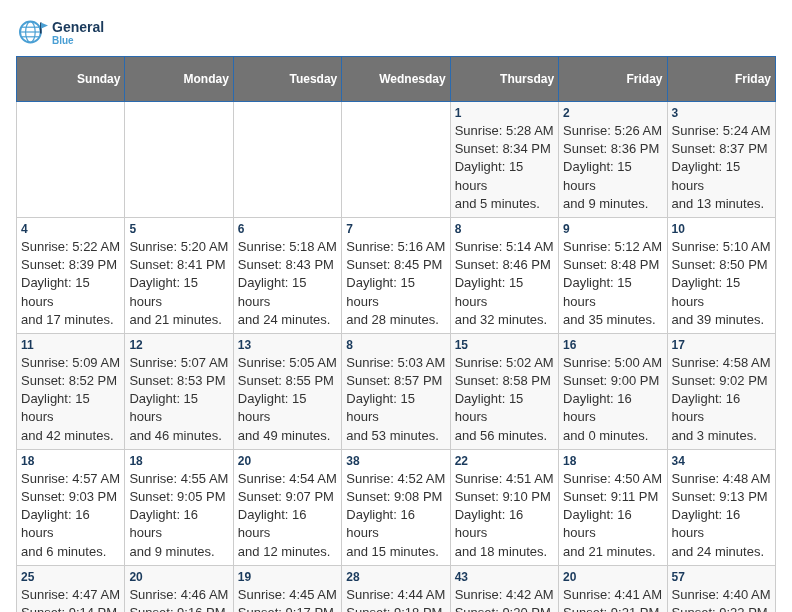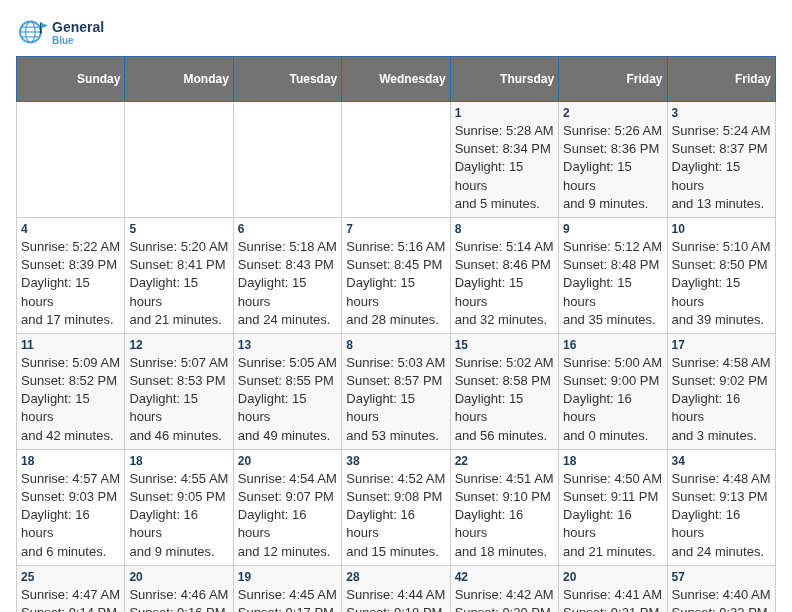--- a/index.html
+++ b/index.html
@@ -237,21 +237,21 @@
         </td>
         <td>
           <span class="day-number">19</span>
           <div class="day-info">Sunrise: 4:45 AM<br>Sunset: 9:17 PM<br>Daylight: 16 hours<br>and 32 minutes.</div>
         </td>
         <td>
           <span class="day-number">28</span>
           <div class="day-info">Sunrise: 4:44 AM<br>Sunset: 9:18 PM<br>Daylight: 16 hours<br>and 34 minutes.</div>
         </td>
         <td>
-          <span class="day-number">42</span>
+          <span class="day-number">43</span>
           <div class="day-info">Sunrise: 4:42 AM<br>Sunset: 9:20 PM<br>Daylight: 16 hours<br>and 37 minutes.</div>
         </td>
         <td>
           <span class="day-number">20</span>
           <div class="day-info">Sunrise: 4:41 AM<br>Sunset: 9:21 PM<br>Daylight: 16 hours<br>and 39 minutes.</div>
         </td>
         <td>
           <span class="day-number">57</span>
           <div class="day-info">Sunrise: 4:40 AM<br>Sunset: 9:22 PM<br>Daylight: 16 hours<br>and 41 minutes.</div>
         </td>

